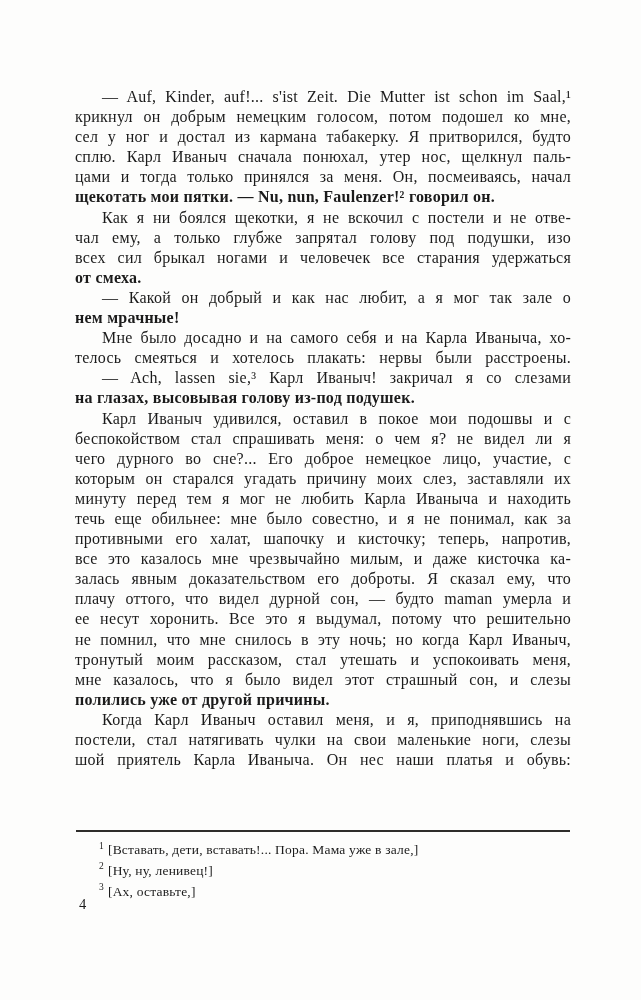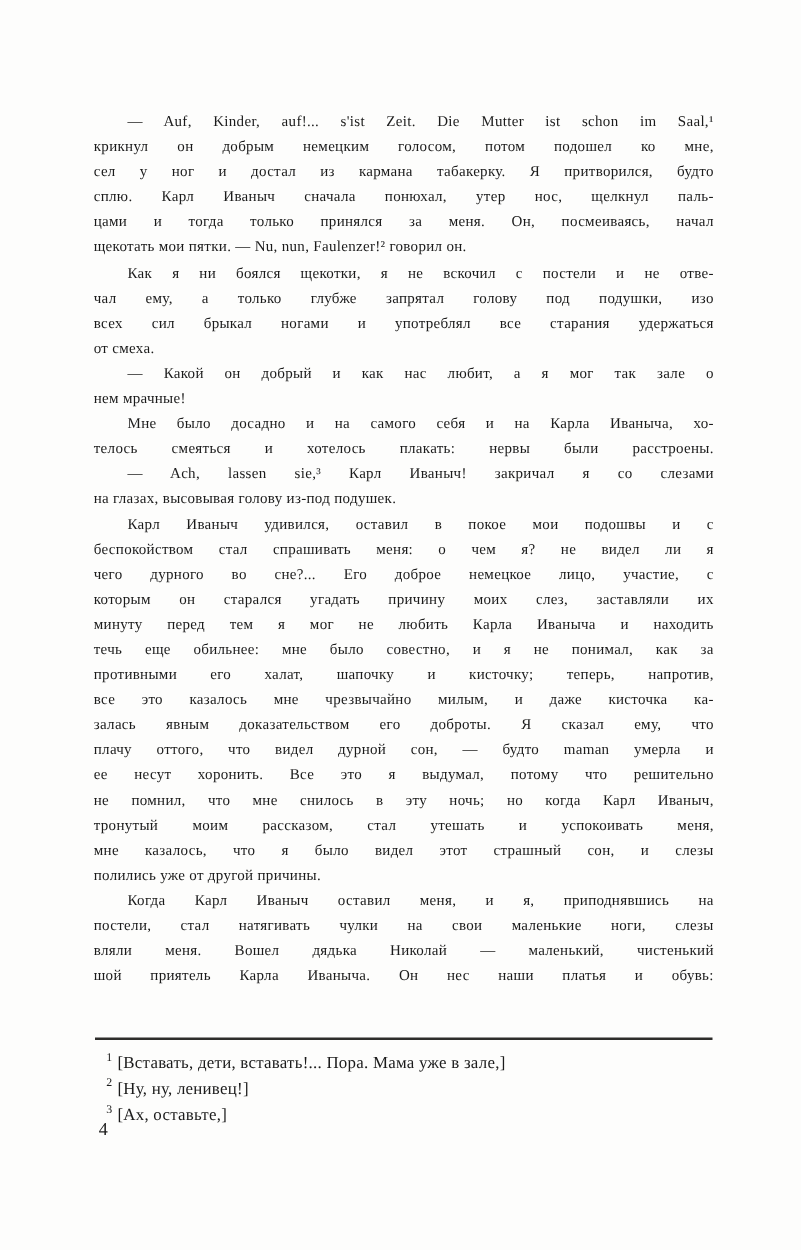--- a/index.html
+++ b/index.html
@@ -20,46 +20,47 @@
     position: absolute;
     left: 75px;
     top: 87px;
     width: 496px;
   }
   .paragraph {
     margin: 0;
     padding: 0;
   }
   .line {
-    font-size: 12px;
+    font-size: 16px;
     line-height: 20.1px;
     letter-spacing: 0.25px;
     text-align: justify;
     text-align-last: justify;
     -moz-text-align-last: justify;
     white-space: normal;
   }
   .line.first {
     padding-left: 27px;
   }
   .line.last {
     text-align-last: left;
+    font-weight: bold;
     -moz-text-align-last: left;
   }
   .footnote-rule {
     position: absolute;
     left: 76px;
     top: 830px;
     width: 494px;
     height: 2px;
     background: #2e2d2b;
   }
   .footnotes {
     position: absolute;
-    left: 61px;
+    left: 75px;
     top: 840px;
     width: 496px;
   }
   .footnote {
     font-size: 13.5px;
     line-height: 20.8px;
     padding-left: 24px;
     letter-spacing: 0.2px;
   }
   .footnote sup {
@@ -88,21 +89,21 @@
       <div class="line">крикнул он добрым немецким голосом, потом подошел ко мне,</div>
       <div class="line">сел у ног и достал из кармана табакерку. Я притворился, будто</div>
       <div class="line">сплю. Карл Иваныч сначала понюхал, утер нос, щелкнул паль-</div>
       <div class="line">цами и тогда только принялся за меня. Он, посмеиваясь, начал</div>
       <div class="line last">щекотать мои пятки. — Nu, nun, Faulenzer!² говорил он.</div>
     </div>
 
     <div class="paragraph">
       <div class="line first">Как я ни боялся щекотки, я не вскочил с постели и не отве-</div>
       <div class="line">чал ему, а только глубже запрятал голову под подушки, изо</div>
-      <div class="line">всех сил брыкал ногами и употреблял все старания удержаться</div>
+      <div class="line">всех сил брыкал ногами и человечек все старания удержаться</div>
       <div class="line last">от смеха.</div>
     </div>
 
     <div class="paragraph">
       <div class="line first">— Какой он добрый и как нас любит, а я мог так зале о</div>
       <div class="line last">нем мрачные!</div>
     </div>
 
     <div class="paragraph">
       <div class="line first">Мне было досадно и на самого себя и на Карла Иваныча, хо-</div>
@@ -128,21 +129,20 @@
       <div class="line">ее несут хоронить. Все это я выдумал, потому что решительно</div>
       <div class="line">не помнил, что мне снилось в эту ночь; но когда Карл Иваныч,</div>
       <div class="line">тронутый моим рассказом, стал утешать и успокоивать меня,</div>
       <div class="line">мне казалось, что я было видел этот страшный сон, и слезы</div>
       <div class="line last">полились уже от другой причины.</div>
     </div>
 
     <div class="paragraph">
       <div class="line first">Когда Карл Иваныч оставил меня, и я, приподнявшись на</div>
       <div class="line">постели, стал натягивать чулки на свои маленькие ноги, слезы</div>
-      <div class="line">вляли меня. Вошел дядька Николай — маленький, чистенький</div>
       <div class="line">шой приятель Карла Иваныча. Он нес наши платья и обувь:</div>
     </div>
 
   </div>
 
   <div class="footnote-rule"></div>
 
   <div class="footnotes">
     <div class="footnote">
       <sup>1</sup><span>[Вставать, дети, вставать!... Пора. Мама уже в зале,]</span>

